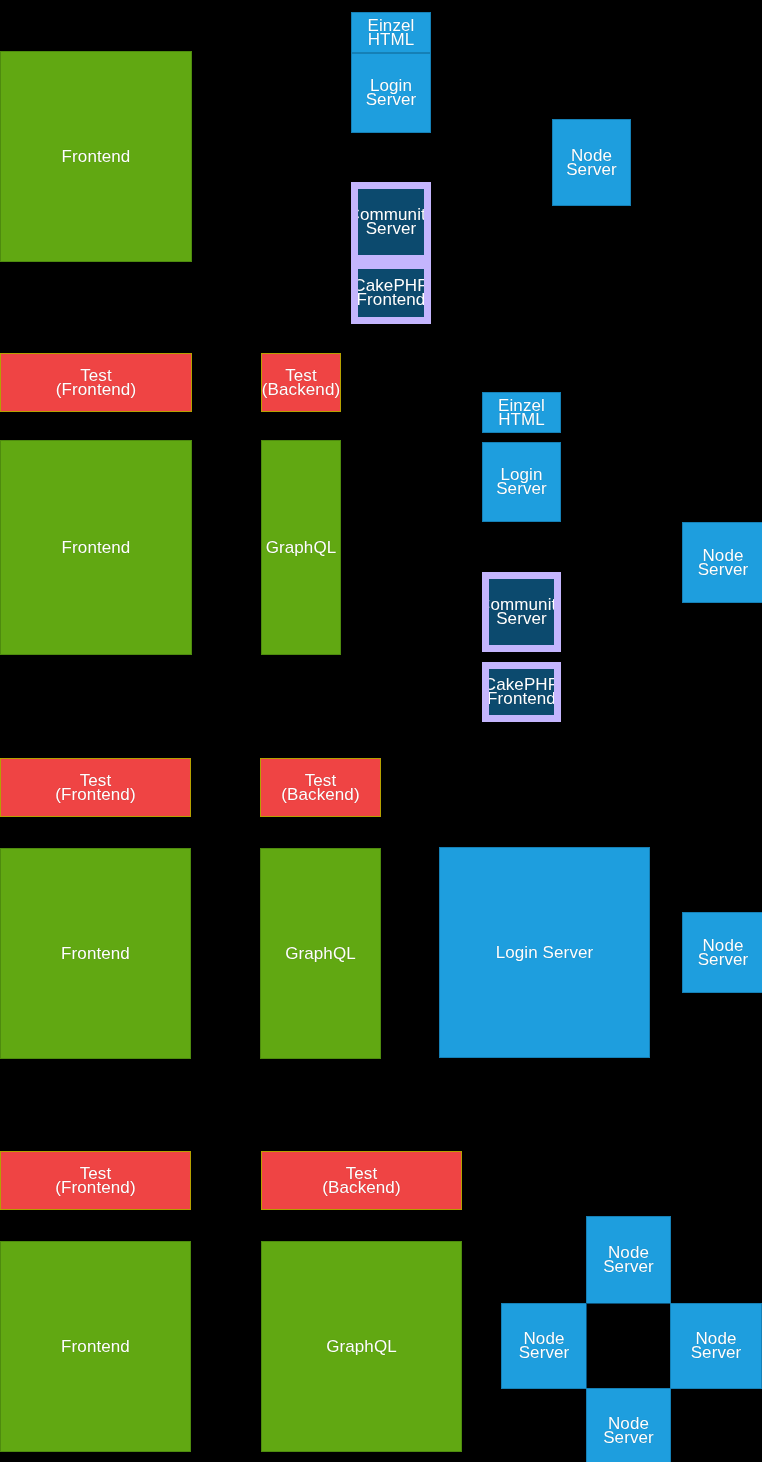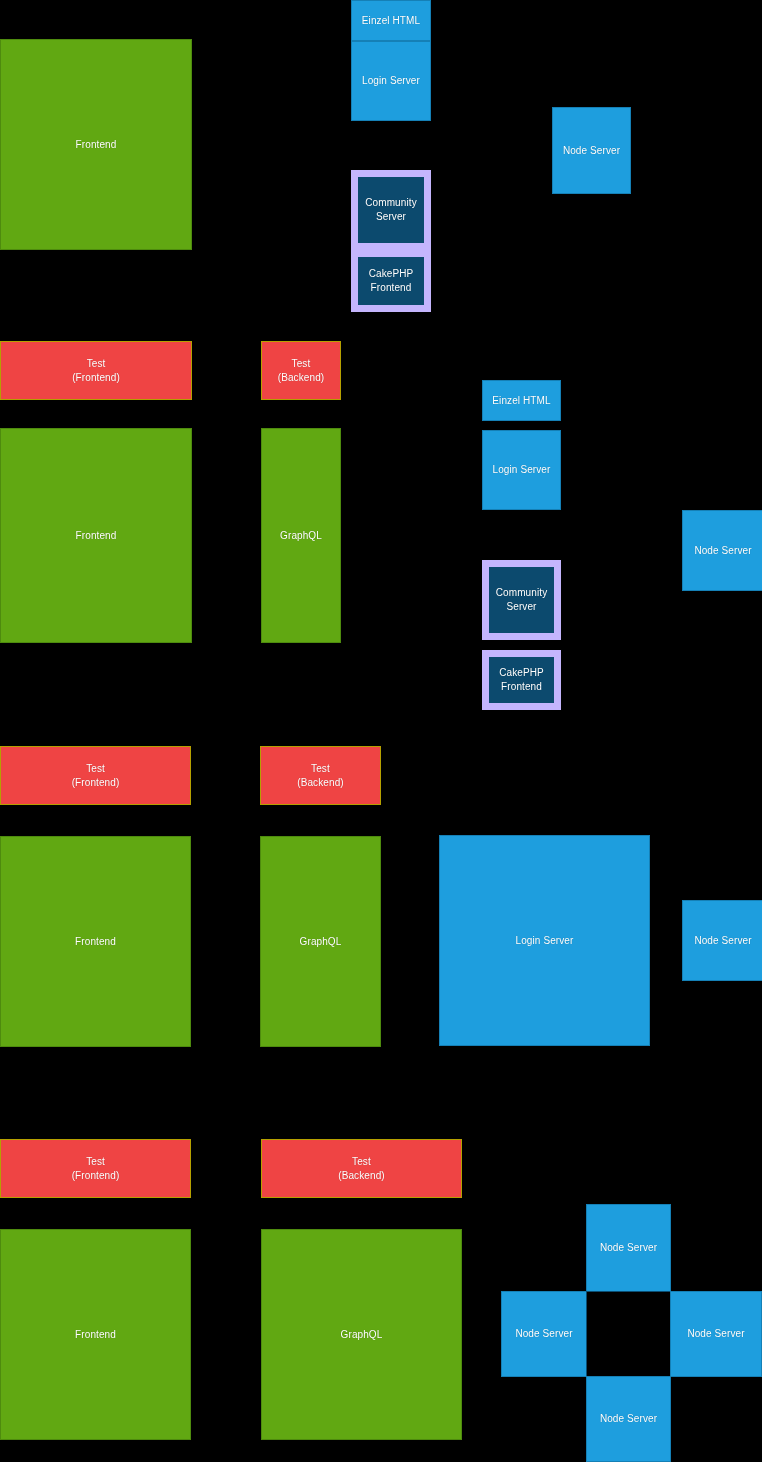--- a/index.html
+++ b/index.html
@@ -23,26 +23,27 @@
     background: #000000;
   }
   .block {
     position: absolute;
     box-sizing: border-box;
     display: flex;
     align-items: center;
     justify-content: center;
     text-align: center;
     color: #ffffff;
-    font-size: 10px;
+    font-size: 17px;
     line-height: 14px;
     letter-spacing: 0.1px;
     overflow: hidden;
     white-space: pre-line;
     padding: 1px 2px;
+    margin-top: 12px;
   }
   .block .lbl {
     display: block;
     white-space: pre-line;
     text-shadow: 0 0 1px rgba(0,0,0,0.25);
   }
   .c-green  { background: #61a812; border: 1px solid #4e8b0e; }
   .c-blue   { background: #1e9ede; border: 1px solid #1580b6; }
   .c-yellow { background: #ef4444; border: 1px solid #b5a000; }
   .c-purple { background: #0c4a6e; border: 7px solid #c4b5fd; }

